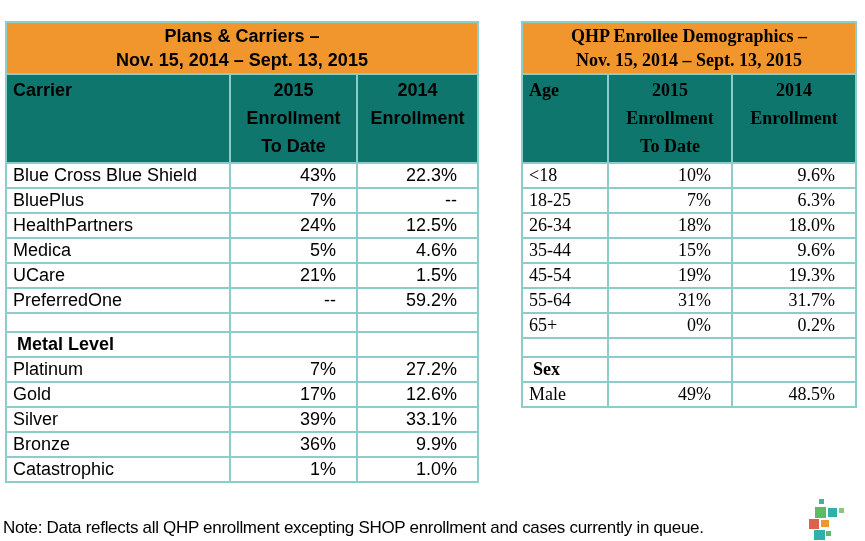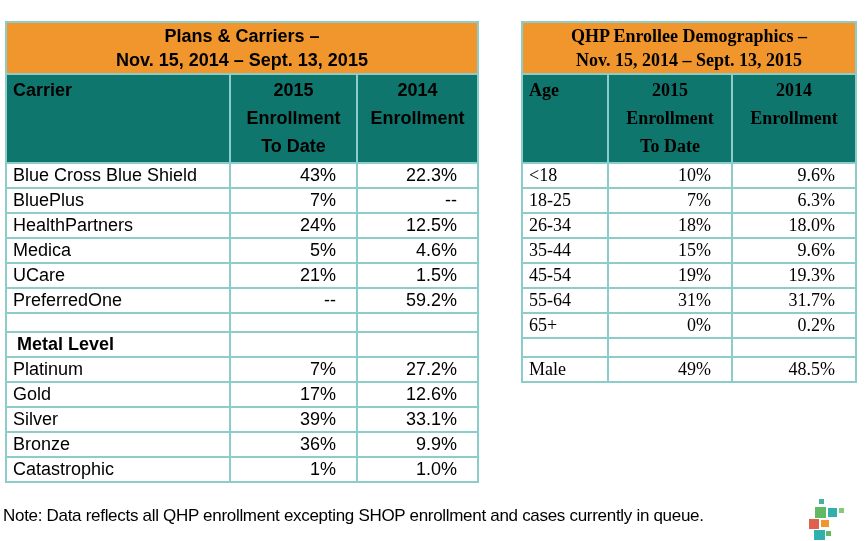--- a/index.html
+++ b/index.html
@@ -24,21 +24,21 @@
     white-space:pre-line; line-height:28px; height:86px; padding:1px 2px 0 2px;
     background:#0f766e;
   }
   .head-row th.label-col { text-align:left; padding-left:6px; }
   tbody tr { height:19px; }
   tbody td { font-size:18px; background:#ffffff; }
   td.lbl { text-align:left;  padding-left:6px;  }
   td.val { text-align:right; padding-right:20px; }
   tr.section td.lbl { font-weight:bold; padding-left:10px; }
   .note {
-    position:absolute; left:3px; top:504px; width:805px;
+    position:absolute; left:3px; top:516px; width:805px;
     font-size:17px; letter-spacing:-0.3px; line-height:24px; color:var(--text);
   }
   .logo { position:absolute; left:806px; top:494px; width:58px; height:47px; }
   .logo .sq { position:absolute; }
 </style>
 </head>
 <body>
 
 <table class="data-table left-table">
   <colgroup>
@@ -183,20 +183,25 @@
       <tr>
         <td class="lbl">65+</td>
         <td class="val">0%</td>
         <td class="val">0.2%</td>
       </tr>
       <tr>
         <td class="lbl"></td>
         <td class="val"></td>
         <td class="val"></td>
       </tr>
+      <tr class="section">
+        <td class="lbl">Sex</td>
+        <td class="val"></td>
+        <td class="val"></td>
+      </tr>
       <tr>
         <td class="lbl">Male</td>
         <td class="val">49%</td>
         <td class="val">48.5%</td>
       </tr>
     </tbody>
 </table>
 
 <div class="note">Note: Data reflects all QHP enrollment excepting SHOP enrollment and cases currently in queue.</div>
 

